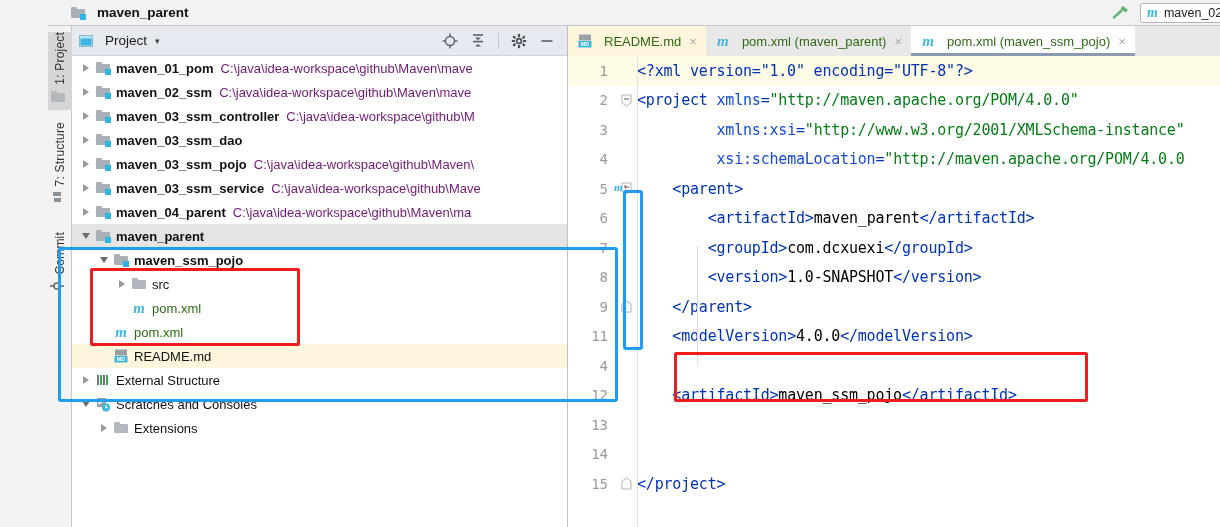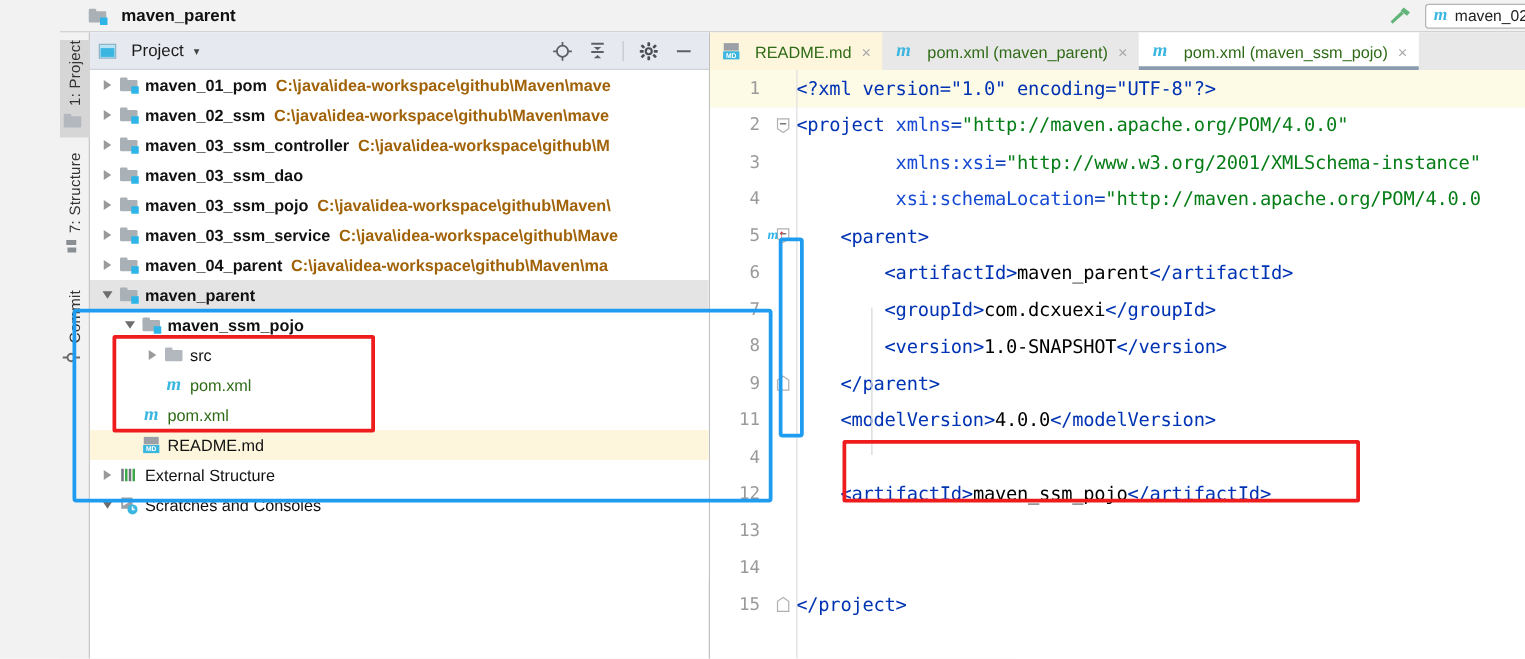--- a/index.html
+++ b/index.html
@@ -73,21 +73,21 @@
     display:flex; align-items:center; justify-content:center;
   }
   .arrow.none { visibility:hidden; }
   .tri-right { width:0;height:0;border-left:6px solid #9a9a9a;border-top:4px solid transparent;border-bottom:4px solid transparent; }
   .tri-down  { width:0;height:0;border-top:6px solid #6d6d6d;border-left:4px solid transparent;border-right:4px solid transparent; }
 
   .ico { width:16px; height:16px; flex:0 0 16px; margin-right:5px; position:relative; }
   .name { font-weight:bold; font-size:13px; color:#111; }
   .name.plain { font-weight:normal; }
   .name.greenish { color:#2f6b16; font-weight:normal; }
-  .path { color:#a16207; font-size:13px; margin-left:7px; font-weight:bold; }
+  .path { color:#701a75; font-size:13px; margin-left:7px; font-weight:normal; }
 
   
   .ico-module::before{
     content:""; position:absolute; left:1px; top:4px; width:14px; height:9px;
     background:#a9b0b6; border-radius:1px;
   }
   .ico-module::after{
     content:""; position:absolute; left:1px; top:2px; width:6px; height:3px;
     background:#a9b0b6; border-radius:1px 1px 0 0;
   }
@@ -394,20 +394,27 @@
             <span class="tri-down"></span>
           </span>
           <span class="ico"><svg width="16" height="16" viewBox="0 0 16 16">
               <rect x="2" y="2" width="9" height="9" fill="#9aa0a6"></rect>
               <path d="M3.5 3.5 L8 6 L3.5 8.5 Z" fill="#fff"></path>
               <circle cx="11" cy="11.5" r="4" fill="#3ab6e0"></circle>
               <path d="M11 9.2 V11.6 H12.8" stroke="#fff" stroke-width="1.2" fill="none"></path>
             </svg></span>
           <span class="name plain">Scratches and Consoles</span>
         </div>
+        <div class="row" style="padding-left: 26px;">
+          <span class="arrow">
+            <span class="tri-right"></span>
+          </span>
+          <span class="ico ico-folder"></span>
+          <span class="name plain">Extensions</span>
+        </div>
       </div>
   </div>
 
   <div class="editor">
     <div class="tabs" id="tabs">
         <div class="tab readme">
           <span class="ico"><svg width="16" height="16" viewBox="0 0 16 16">
               <rect x="2" y="1.5" width="12" height="6" fill="#9aa0a6"></rect>
               <rect x="1.5" y="8" width="13" height="6.5" fill="#3ab6e0"></rect>
               <text x="8" y="13.2" font-size="5.4" fill="#fff" text-anchor="middle" font-family="Liberation Sans, sans-serif" font-weight="bold">MD</text>

